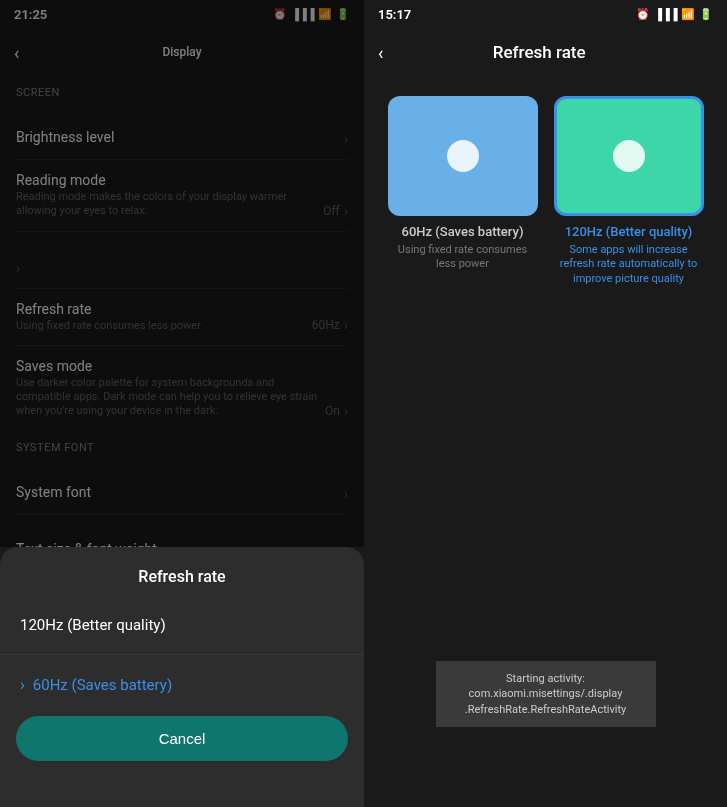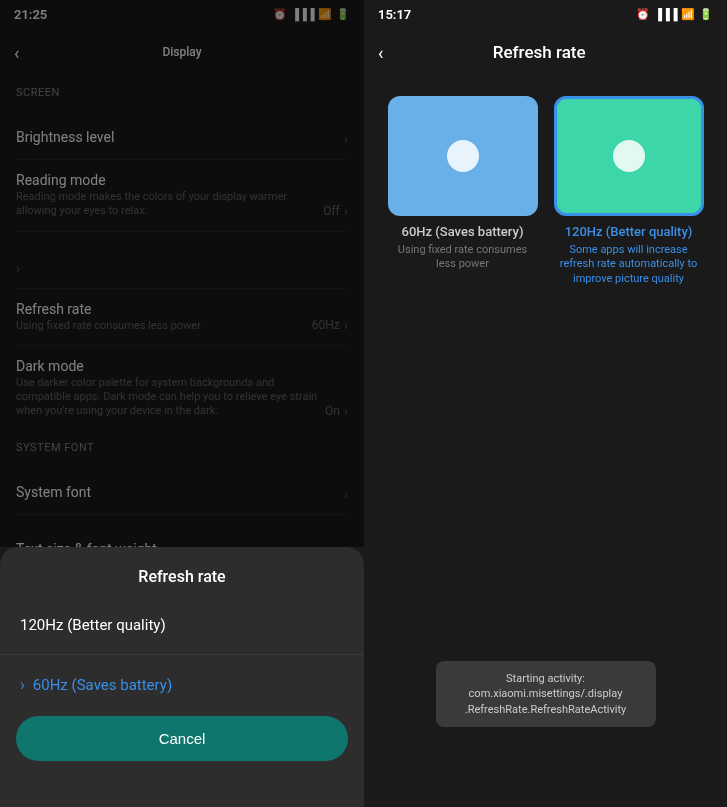--- a/index.html
+++ b/index.html
@@ -278,21 +278,21 @@
 
     .toast-message {
       position: absolute;
       bottom: 80px;
       left: 50%;
       transform: translateX(-50%);
       background: rgba(60,60,60,0.95);
       color: #ccc;
       font-size: 11px;
       padding: 10px 16px;
-      border-radius: 8px;
+      border-radius: 0;
       text-align: center;
       width: 220px;
       line-height: 1.4;
     }
 
     .dim-overlay {
       position: absolute;
       top: 0;
       left: 0;
       right: 0;
@@ -359,21 +359,21 @@
     </div>
     <div class="setting-item-right">
       <span>60Hz</span>
       <span class="chevron">›</span>
     </div>
   </div>
   <div class="divider"></div>
 
   <div class="setting-item">
     <div class="setting-item-content">
-      <div class="setting-item-title">Dark mode</div>
+      <div class="setting-item-title">Saves mode</div>
       <div class="setting-item-desc">Use darker color palette for system backgrounds and compatible apps. Dark mode can help you to relieve eye strain when you're using your device in the dark.</div>
     </div>
     <div class="setting-item-right">
       <span>On</span>
       <span class="chevron">›</span>
     </div>
   </div>
 
   <div class="section-label">SYSTEM FONT</div>
 

